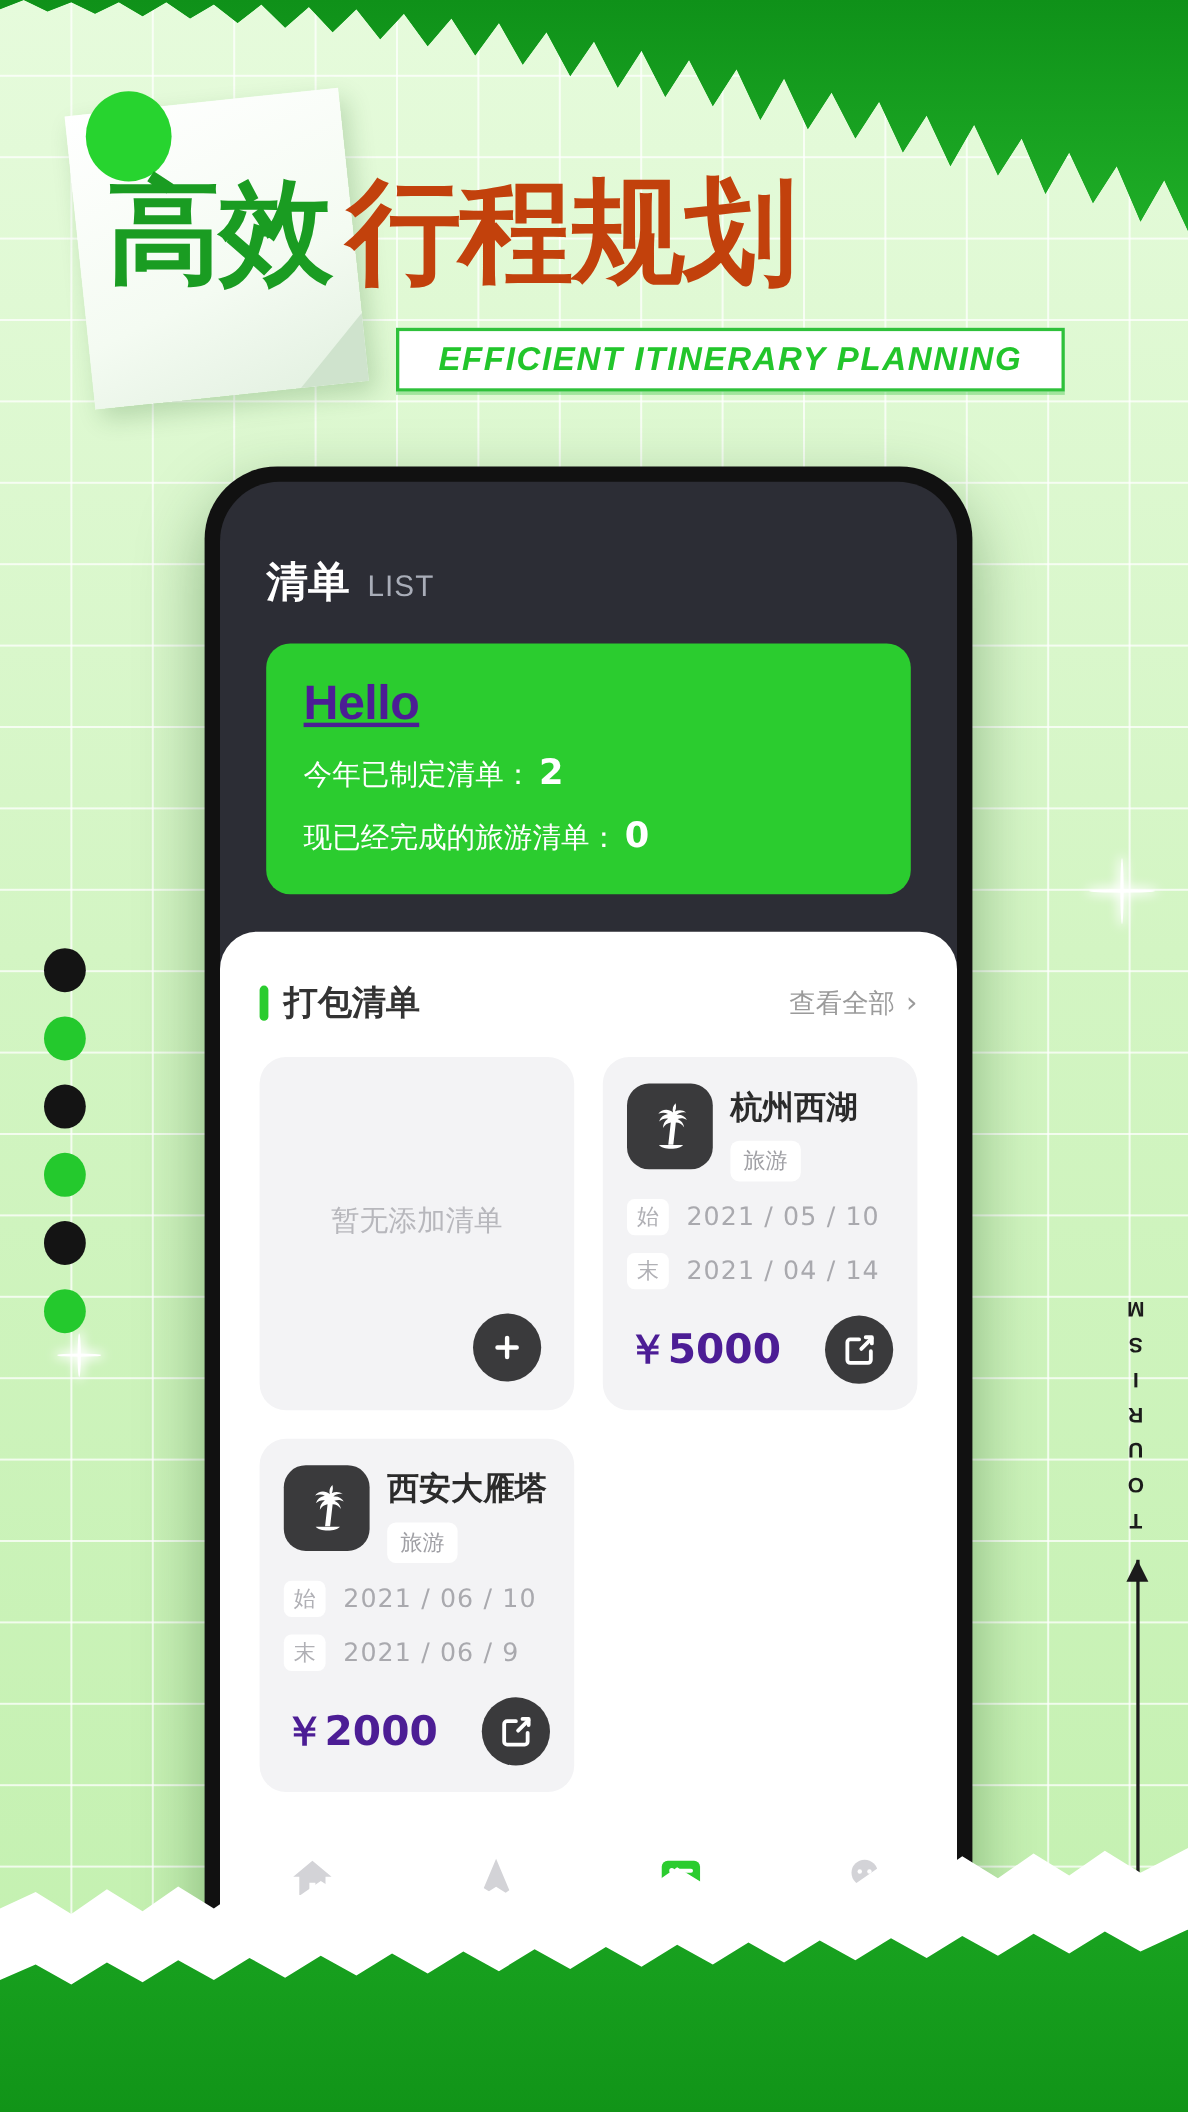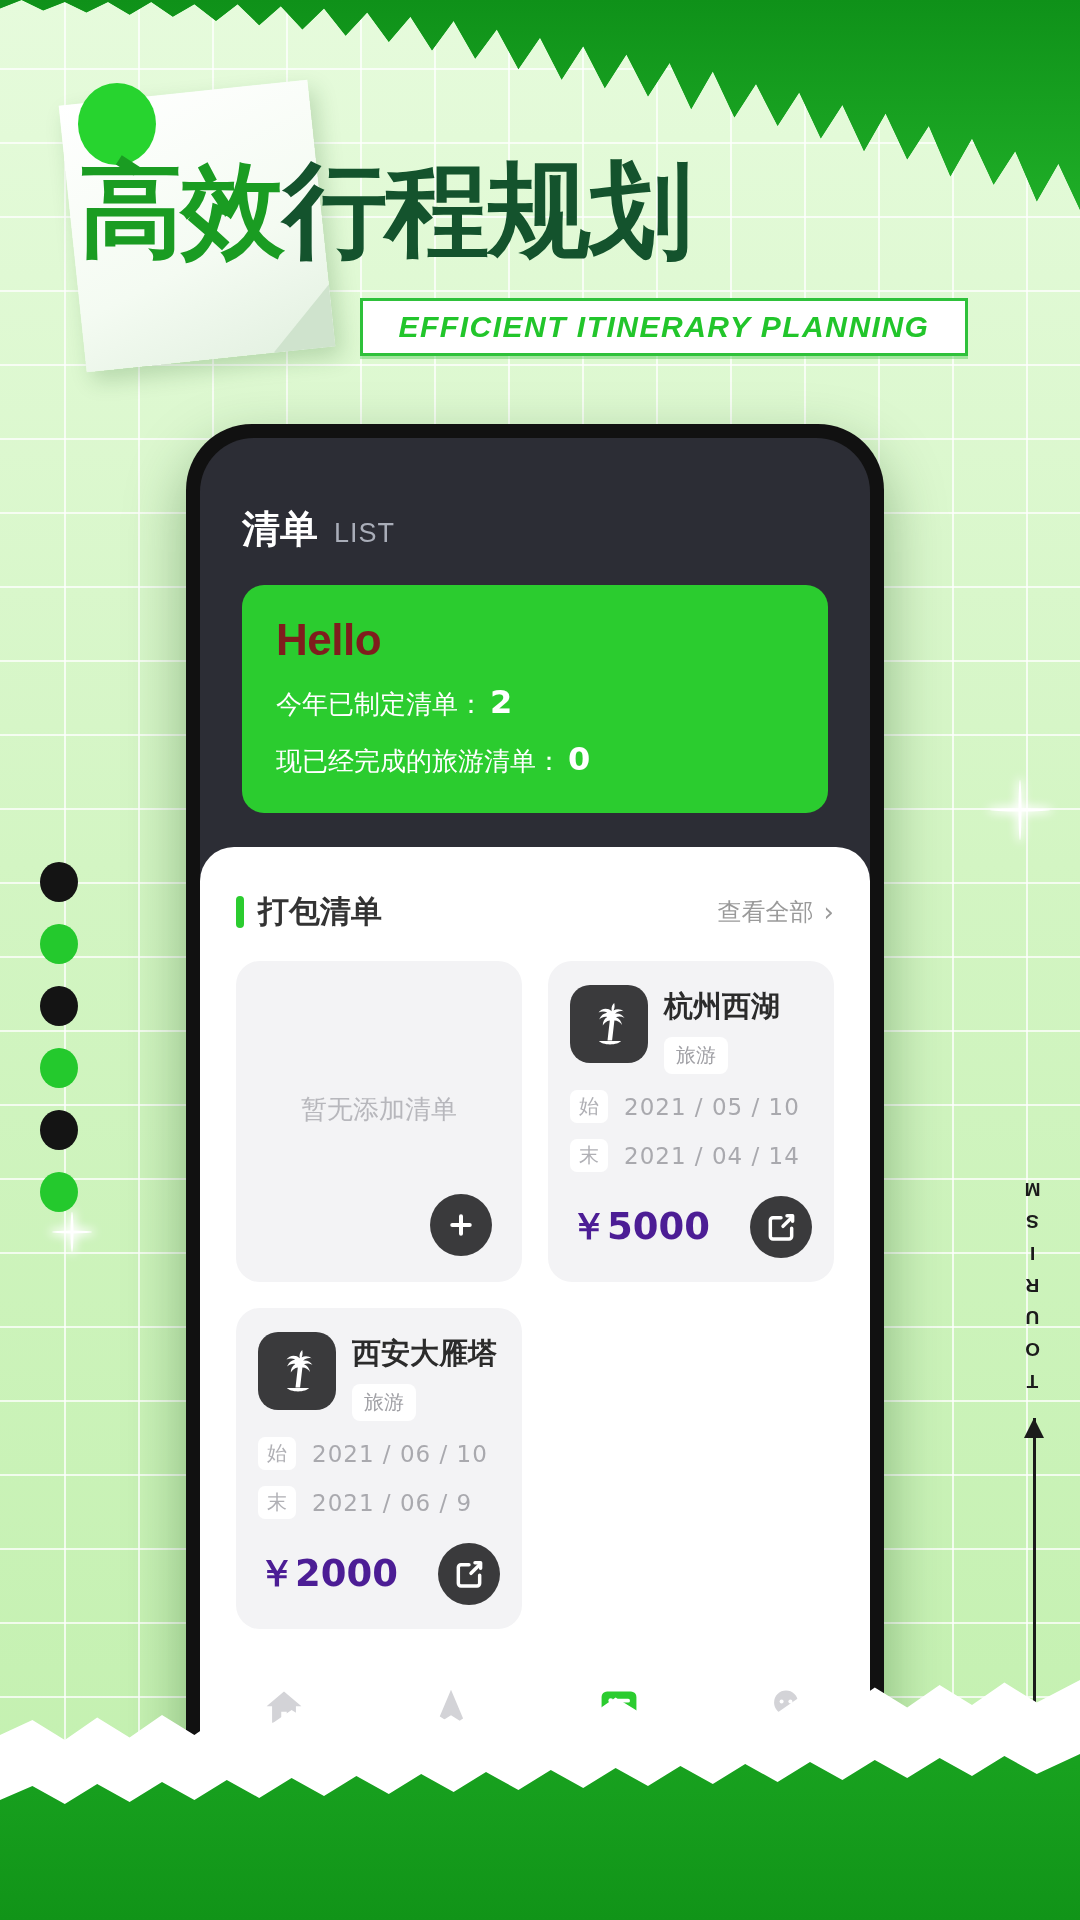--- a/index.html
+++ b/index.html
@@ -91,30 +91,30 @@
   #note::after{
     content:""; position:absolute; right:0; bottom:0;
     border-width:0 0 62px 62px; border-style:solid;
     border-color:transparent transparent #cfe3cd transparent;
   }
   #greendot{
     position:absolute; left:78px; top:83px; width:78px; height:82px;
     border-radius:50%; background:#27d42f;
   }
   #headline{
-    position:absolute; left:79px; top:155px; width:800px; height:110px;
-    display:flex; align-items:center; 
+    position:absolute; left:97px; top:155px; width:800px; height:110px;
+    display:flex; align-items:center; gap:14px;
   }
   .h-cn{
     font-family:"DejaVu Sans","Liberation Sans",sans-serif;
     font-size:104px; font-weight:bold; line-height:1;
     letter-spacing:-2px;
   }
   #h1a{ color:#1a9c22; }
-  #h1b{ color:#14532d; }
+  #h1b{ color:#c2410c; }
   #subbanner{
     position:absolute; left:360px; top:298px; width:608px; height:58px;
     background:#fff; border:3px solid #2ec13a; border-radius:0;
     display:flex; align-items:center; justify-content:center;
     box-shadow:0 3px 0 rgba(46,193,58,.35);
   }
   #subtext{
     color:#22c52b; font-weight:bold; font-size:30px;
     font-style:italic; letter-spacing:1.5px;
     font-family:"Liberation Sans",sans-serif;
@@ -163,21 +163,21 @@
     display:flex; align-items:baseline; gap:16px;
   }
   #hdr-cn{ color:#fff; font-size:38px; font-weight:bold;
     font-family:"DejaVu Sans","Liberation Sans",sans-serif; }
   #hdr-en{ color:#a9adb8; font-size:27px; letter-spacing:1px; }
 
   #hellocard{
     margin:30px 42px 0 42px; background:#2bcc2f; border-radius:22px;
     padding:30px 34px 34px 34px;
   }
-  #hellotitle{ color:#7f1d1d; font-size:44px; font-weight:bold; letter-spacing:-.5px; }
+  #hellotitle{ color:#4c1d95; font-size:44px; font-weight:bold; letter-spacing:-.5px;text-decoration:underline; }
   .hstat{ color:#fff; font-size:26px; margin-top:18px;
     font-family:"DejaVu Sans","Liberation Sans",sans-serif; display:flex; align-items:baseline; }
   .hstat b{ font-size:32px; margin-left:6px; }
 
   #sheet{
     margin-top:34px; flex:1; background:#fff;
     border-radius:34px 34px 54px 54px;
     padding:44px 36px 0 36px; position:relative; overflow:hidden;
   }
   #sheethead{ display:flex; align-items:center; justify-content:space-between;gap:44px; }

